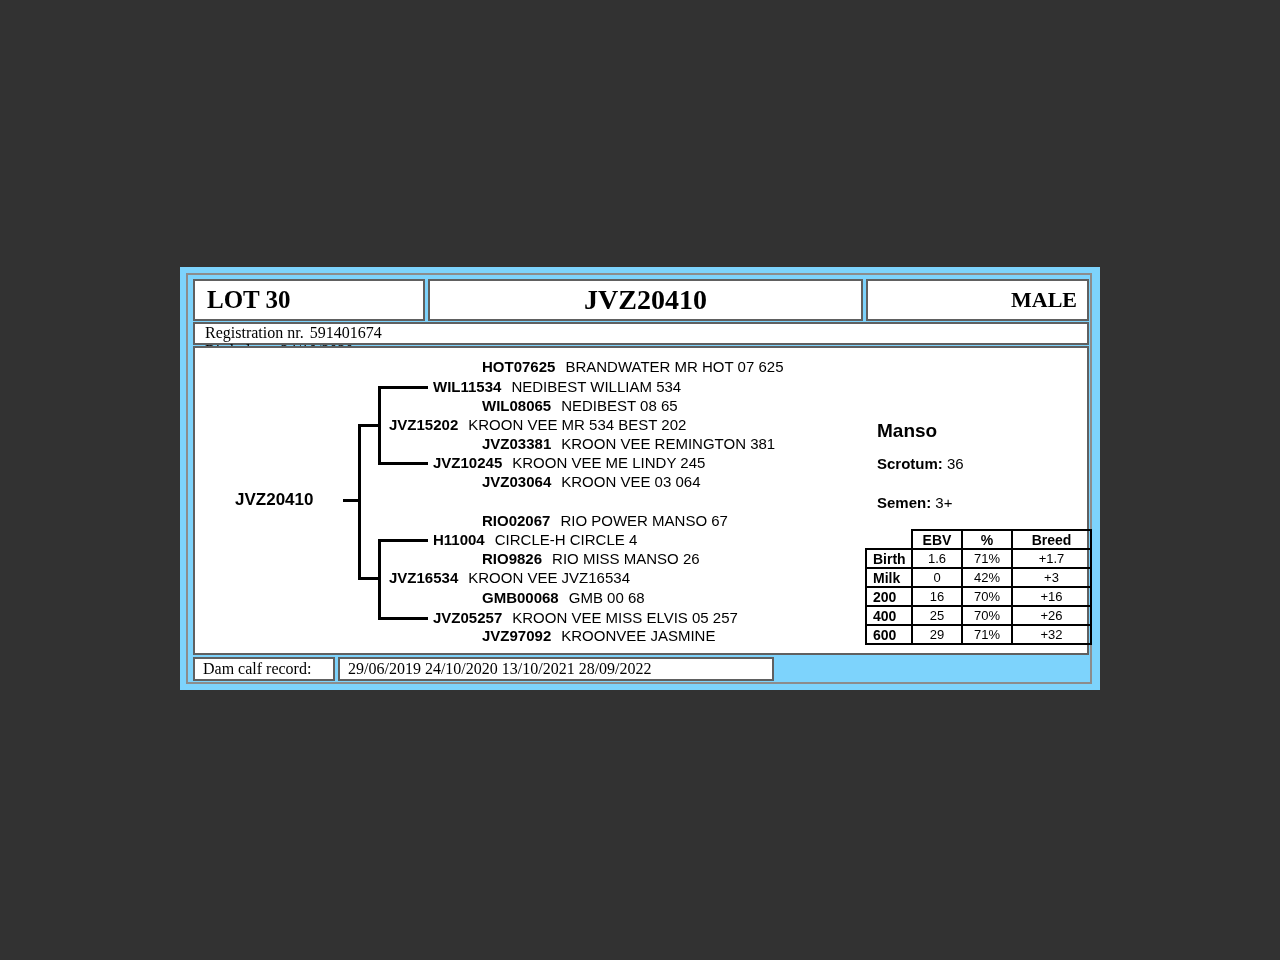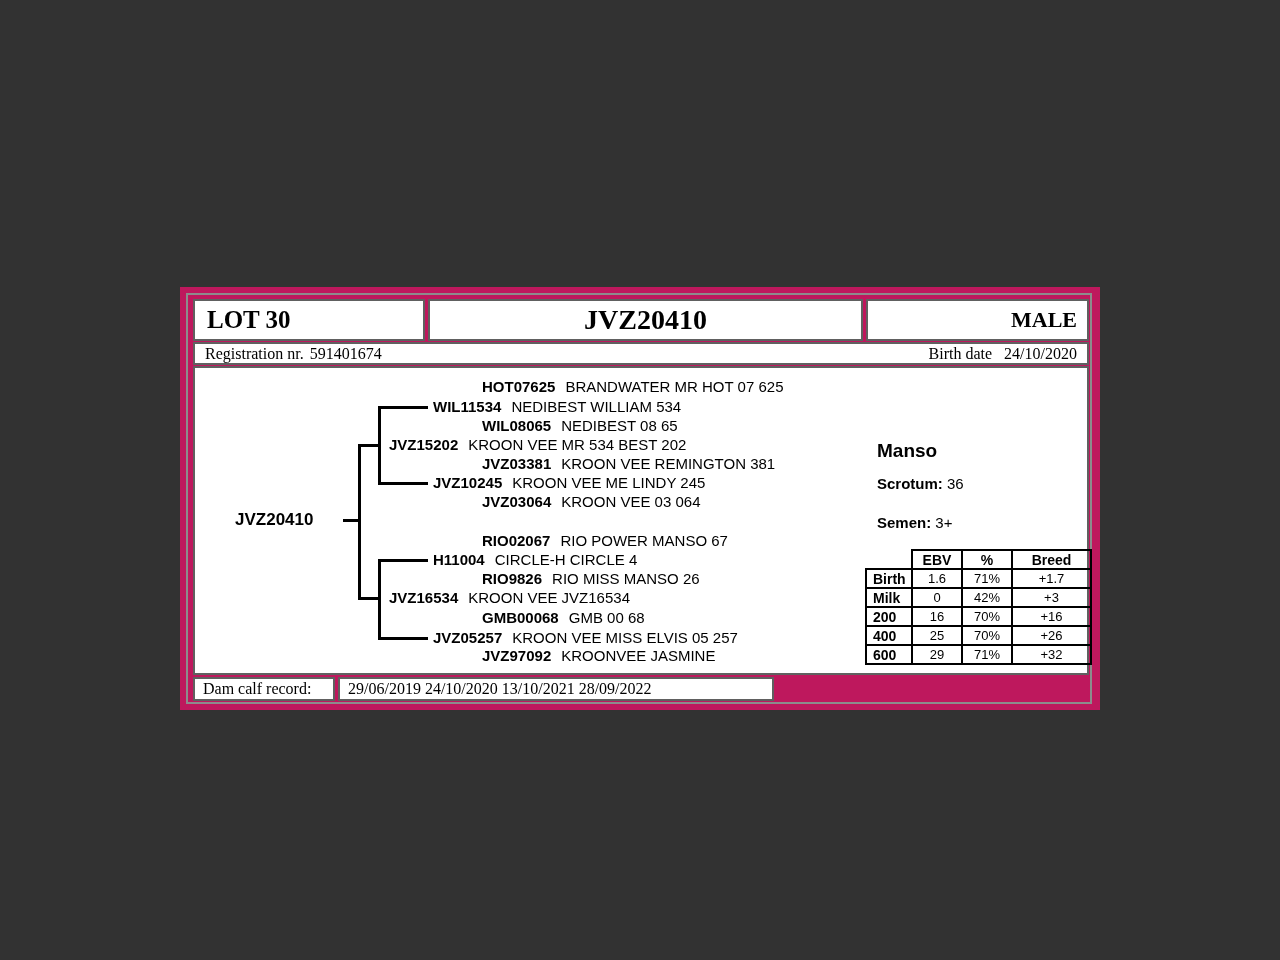--- a/index.html
+++ b/index.html
@@ -6,36 +6,36 @@
   body{
     width:1280px;height:960px;overflow:hidden;
     background:#323232;
     font-family:"Liberation Sans",sans-serif;
     position:relative;
   }
   *{box-sizing:border-box;}
   .stage{position:absolute;inset:0;width:1280px;height:960px;}
   .card{
     position:absolute;left:180px;top:267px;width:920px;height:423px;
-    background:#be185d;color:#000;margin-top:20px;
+    background:#7dd3fc;color:#000;
   }
   .frame{
     position:absolute;left:6px;top:6px;width:906px;height:411px;
     border:2px solid #8c8c8c;
   }
   .box{position:absolute;border:2px solid #606060;background:#fff;}
   
   .cell-lot{left:13px;top:12px;width:232px;height:42px;display:flex;align-items:center;
     padding-left:12px;font:bold 25px "Liberation Serif",serif;}
   .cell-title{left:248px;top:12px;width:435px;height:42px;display:flex;align-items:center;justify-content:center;
     font:bold 28px "Liberation Serif",serif;}
   .cell-sex{left:686px;top:12px;width:223px;height:42px;display:flex;align-items:center;justify-content:flex-end;
     padding-right:10px;font:bold 22px "Liberation Serif",serif;}
-  .cell-reg{left:13px;top:55px;width:896px;height:23px;display:flex;align-items:flex-end;justify-content:space-between;
-    padding:0 10px;font:16px "Liberation Serif",serif;}
+  .cell-reg{left:13px;top:55px;width:896px;height:23px;display:flex;align-items:flex-start;justify-content:space-between;
+    padding:0 10px;font:16px "Liberation Serif",serif;flex-direction:column;}
   .reg-left span,.reg-right span{white-space:pre;}
   .reg-left{display:flex;gap:6px;}
   .reg-right{display:flex;gap:12px;}
   
   .cell-pedigree{left:13px;top:79px;width:896px;height:309px;}
   .tline{position:absolute;background:#000;}
   .prow{position:absolute;white-space:nowrap;font-size:15px;line-height:20px;color:#000;}
   .pid{font-weight:bold;margin-right:10px;}
   .pname{font-weight:normal;}
   .proot{font-size:17px;line-height:22px;}

